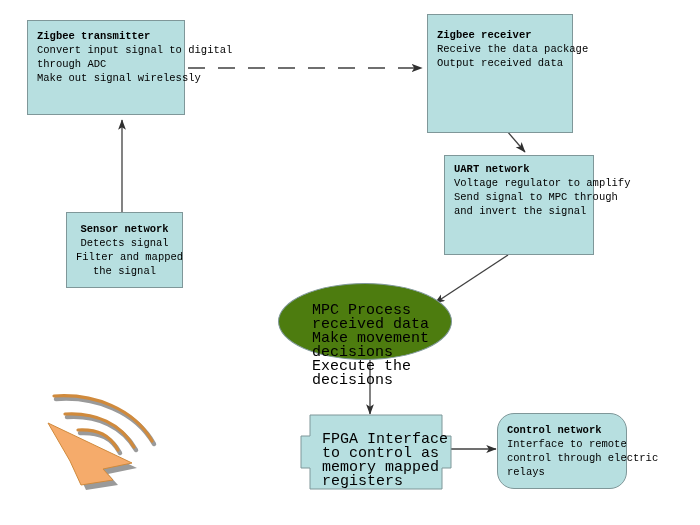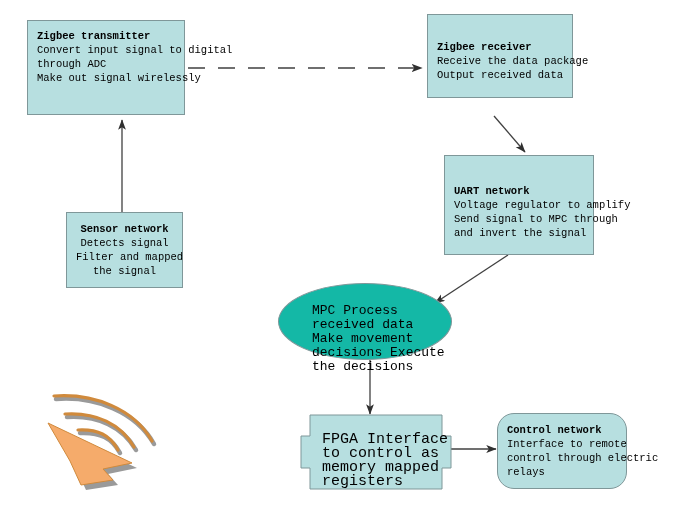--- a/index.html
+++ b/index.html
@@ -41,25 +41,25 @@
   }
   .node.vcenter {
     display: flex;
     flex-direction: column;
     justify-content: center;
     border-radius: 17px;
   }
   .ellipse-node {
     position: absolute;
     box-sizing: border-box;
-    background: #14b8a6;
+    background: #4d7c0f;
     border: 1px solid #7f9799;
     border-radius: 50%;
     color: #000;
-    font-size: 13px;
+    font-size: 15px;
     line-height: 14px;
   }
   .ellipse-node .inner {
     position: absolute;
     left: 33px;
     top: 20px;
   }
   .fpga-wrap {
     position: absolute;
   }
@@ -125,27 +125,27 @@
     </g>
   </svg>
 
   <div class="node" style="left:27px; top:20px; width:158px; height:95px;">
     <span class="title">Zigbee transmitter</span>
     <span class="line">Convert input signal to digital</span>
     <span class="line">through ADC</span>
     <span class="line">Make out signal wirelessly</span>
   </div>
 
-  <div class="node" style="left:427px; top:14px; width:146px; height:84px; padding-top:25px;">
+  <div class="node" style="left:427px; top:14px; width:146px; height:119px; padding-top:13px;">
     <span class="title">Zigbee receiver</span>
     <span class="line">Receive the data package</span>
     <span class="line">Output received data</span>
   </div>
 
-  <div class="node" style="left:444px; top:155px; width:150px; height:100px; padding-top:28px;">
+  <div class="node" style="left:444px; top:155px; width:150px; height:100px; padding-top:6px;">
     <span class="title">UART network</span>
     <span class="line">Voltage regulator to amplify</span>
     <span class="line">Send signal to MPC through</span>
     <span class="line">and invert the signal</span>
   </div>
 
   <div class="node centered" style="left:66px; top:212px; width:117px; height:76px;">
     <span class="title">Sensor network</span>
     <span class="line">Detects signal</span>
     <span class="line">Filter and mapped</span>

